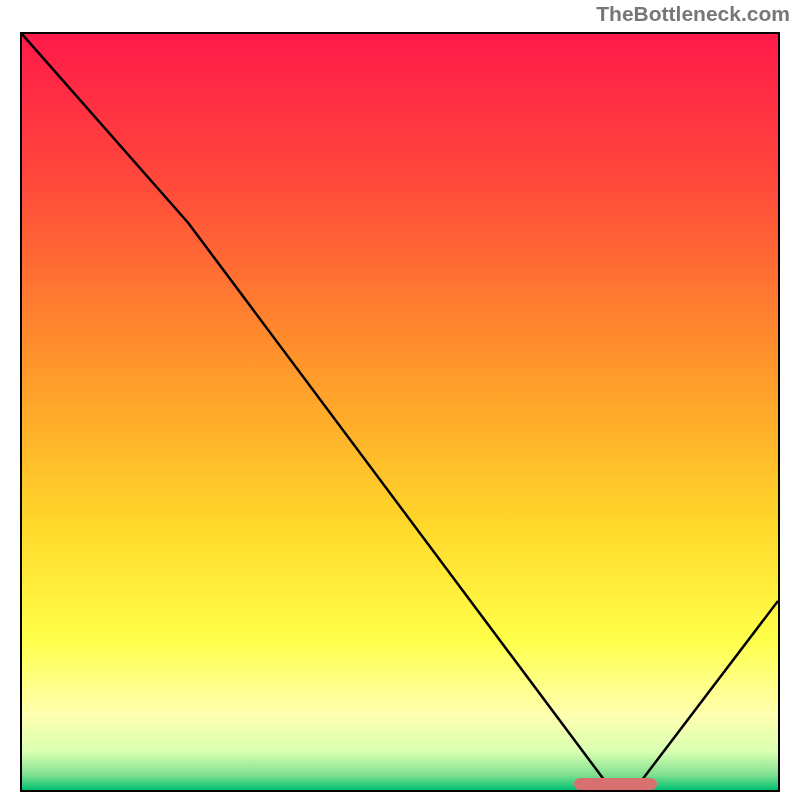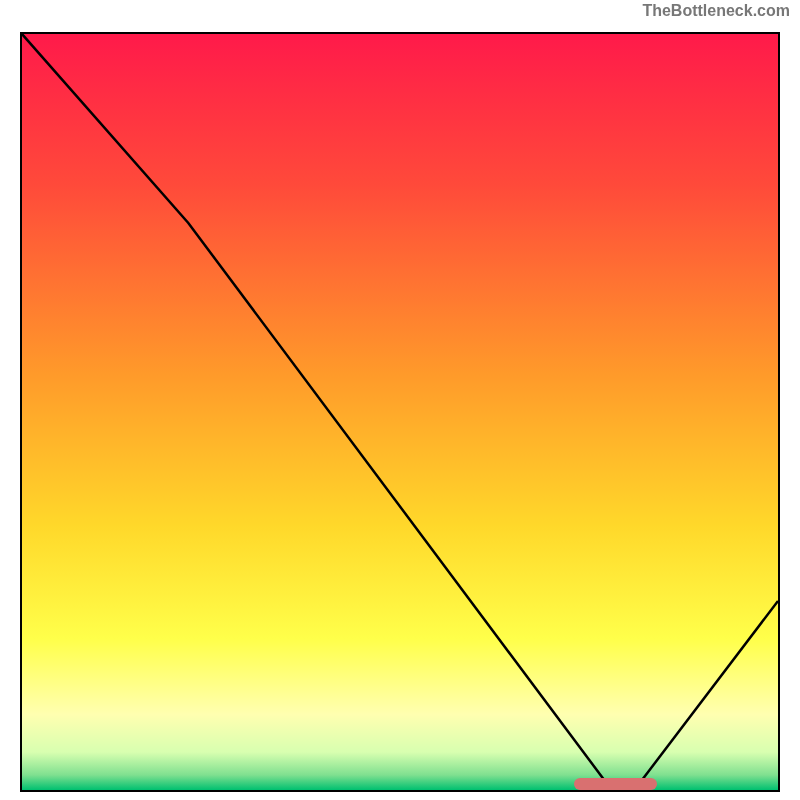--- a/index.html
+++ b/index.html
@@ -8,21 +8,21 @@
     width: 800px;
     height: 800px;
     background: #ffffff;
     position: relative;
     font-family: Arial, Helvetica, sans-serif;
   }
   .watermark {
     position: absolute;
     top: 2px;
     right: 10px;
-    font-size: 16px;
+    font-size: 21px;
     font-weight: bold;
     color: #777;
     z-index: 10;
   }
   .plot-frame {
     position: absolute;
     top: 32px;
     left: 20px;
     width: 760px;
     height: 760px;

